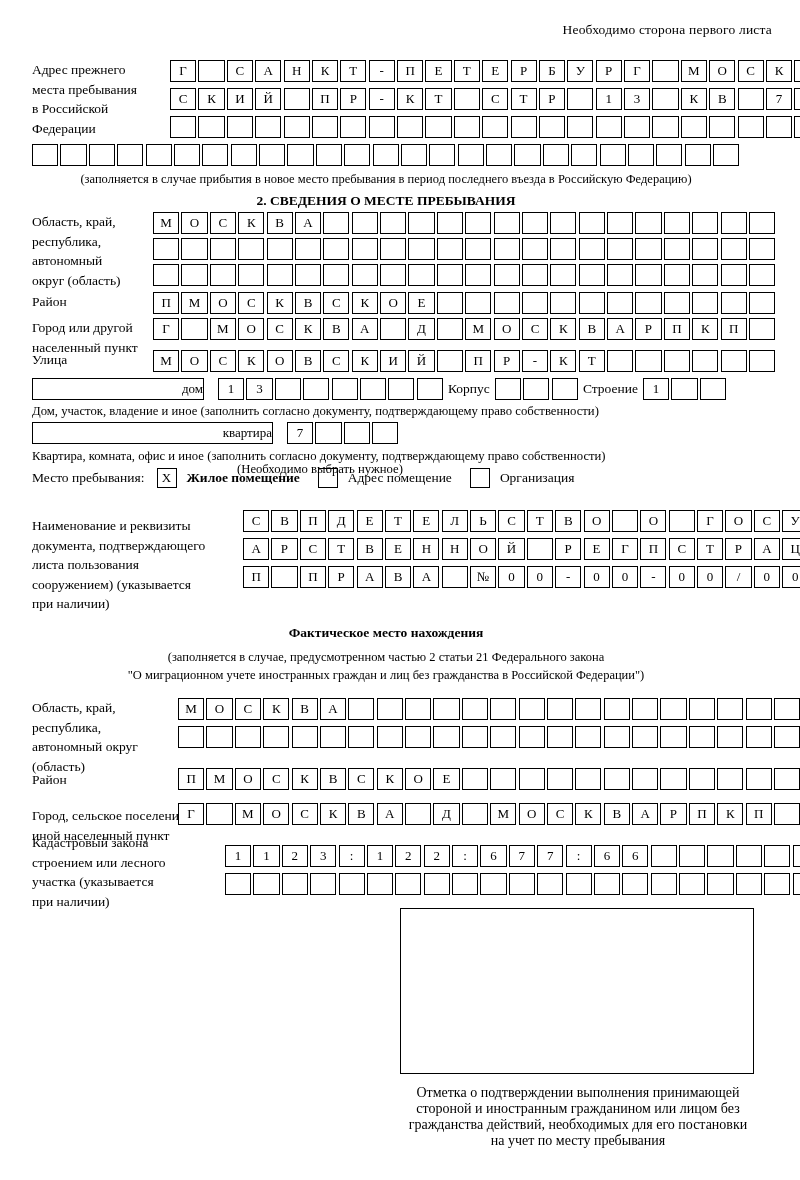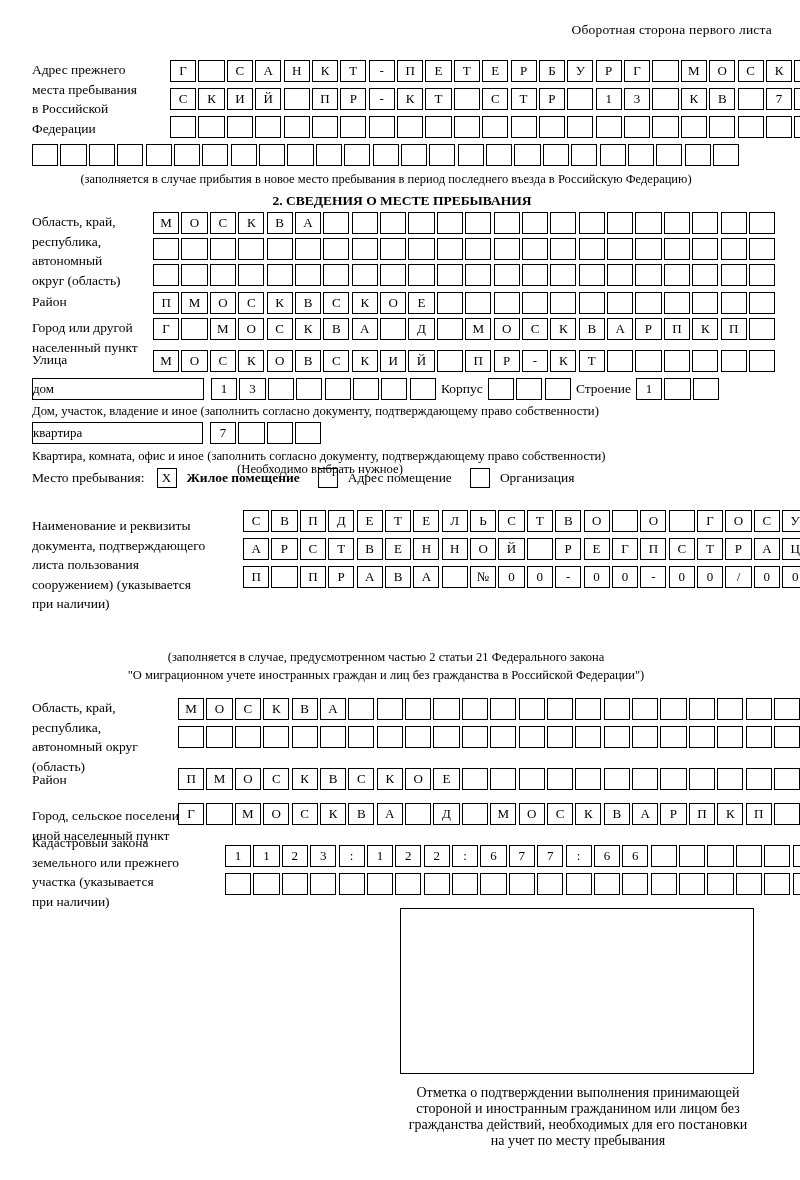--- a/index.html
+++ b/index.html
@@ -32,29 +32,29 @@
     text-align:center;
     font-family:"Liberation Serif", serif;
     background:#fff;
   }
   .wide-field{
     border:1px solid #000;
     box-sizing:border-box;
     height:22px;
     font-size:13px;
     line-height:20px;
-    text-align:left;
-    margin-right:7px;
+    text-align:right;
+    margin-right:14px;
     background:#fff;
   }
   .inline-lbl{
     font-size:13.5px;line-height:22px;height:22px;margin-right:5px;margin-left:3px;white-space:nowrap;
   }
   .sec-title{
-    position:absolute;width:772px;text-align:center;font-weight:bold;font-size:13.5px;margin-left:16px;
+    position:absolute;width:772px;text-align:center;font-weight:bold;font-size:13.5px;
   }
   .note{
     position:absolute;width:772px;text-align:center;font-size:12.5px;line-height:15px;
   }
   .lbl-block{position:absolute;font-size:13.5px;line-height:19.5px;}
   .lbl-block-sm{position:absolute;font-size:12.7px;line-height:19.5px;}
   .stamp-box{
     position:absolute;border:1px solid #000;background:#fff;
   }
   .cap{
@@ -63,21 +63,21 @@
   .chk{
     width:20px;height:20px;border:1px solid #000;box-sizing:border-box;
     display:inline-block;text-align:center;font-size:13px;line-height:18px;vertical-align:middle;
   }
 </style>
 </head>
 <body>
 
 <div class="page">
 
-  <div class="hdr-right">Оборотная сторона первого листа</div>
+  <div class="hdr-right">Необходимо сторона первого листа</div>
 
   <div class="lbl-block" style="left:32px;top:60px;">
     <div>Адрес прежнего</div>
     <div>места пребывания</div>
     <div>в Российской</div>
     <div>Федерации</div>
   </div>
 
   <div class="row" id="prev-row-0" style="left:170px;top:60px;">
       <div class="cell">Г</div>
@@ -369,21 +369,21 @@
     <div id="stroenie-cells" style="display:flex;">
         <div class="cell">1</div>
         <div class="cell"></div>
         <div class="cell"></div>
       </div>
   </div>
 
   <div class="lbl-block-sm" style="left:32px;top:402px;text-align:right;">Дом, участок, владение и иное (заполнить согласно документу, подтверждающему право собственности)</div>
 
   <div class="row" style="left:32px;top:422px;">
-    <div class="wide-field" style="width:171px;">квартира</div>
+    <div class="wide-field" style="width:241px;">квартира</div>
     <div id="flat-cells" style="display:flex;">
         <div class="cell">7</div>
         <div class="cell"></div>
         <div class="cell"></div>
         <div class="cell"></div>
       </div>
   </div>
 
   <div class="lbl-block-sm" style="left:32px;top:447px;">Квартира, комната, офис и иное (заполнить согласно документу, подтверждающему право собственности)</div>
 
@@ -465,20 +465,21 @@
       <div class="cell">0</div>
       <div class="cell">0</div>
       <div class="cell">-</div>
       <div class="cell">0</div>
       <div class="cell">0</div>
       <div class="cell">/</div>
       <div class="cell">0</div>
       <div class="cell">0</div>
     </div>
 
+  <div class="sec-title" style="left:0px;top:625px;">Фактическое место нахождения</div>
   <div class="note" style="left:0px;top:650px;">(заполняется в случае, предусмотренном частью 2 статьи 21 Федерального закона</div>
   <div class="note" style="left:0px;top:668px;">"О миграционном учете иностранных граждан и лиц без гражданства в Российской Федерации")</div>
 
   <div class="lbl-block" style="left:32px;top:698px;">
     <div>Область, край,</div>
     <div>республика,</div>
     <div>автономный округ</div>
     <div>(область)</div>
   </div>
   <div class="row" id="al-region-0" style="left:178px;top:698px;">
@@ -580,21 +581,21 @@
       <div class="cell">А</div>
       <div class="cell">Р</div>
       <div class="cell">П</div>
       <div class="cell">К</div>
       <div class="cell">П</div>
       <div class="cell"></div>
     </div>
 
   <div class="lbl-block" style="left:32px;top:833px;">
     <div>Кадастровый закона</div>
-    <div>земельного или прежнего</div>
+    <div>строением или лесного</div>
     <div>участка (указывается</div>
     <div>при наличии)</div>
   </div>
   <div class="row" id="al-cad-0" style="left:225px;top:845px;">
       <div class="cell">1</div>
       <div class="cell">1</div>
       <div class="cell">2</div>
       <div class="cell">3</div>
       <div class="cell">:</div>
       <div class="cell">1</div>

